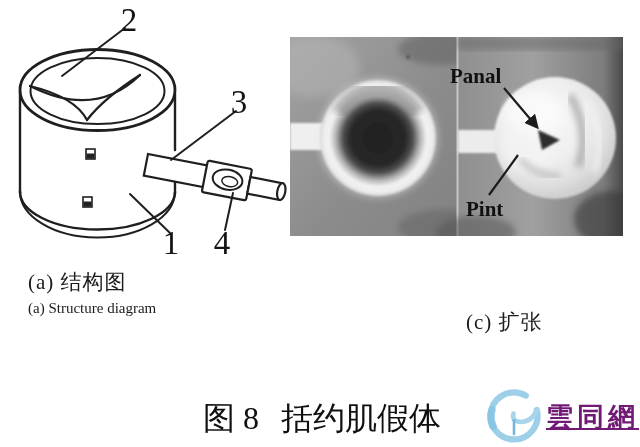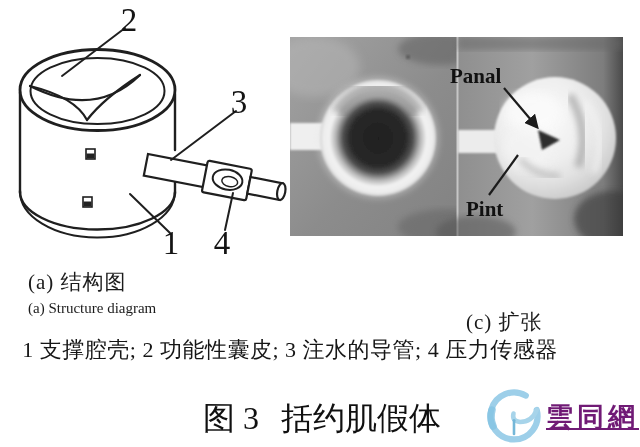--- a/index.html
+++ b/index.html
@@ -166,24 +166,23 @@
   </svg>
 
   <div class="subcap" style="left:28px;top:269px;width:215px;">
     <div class="zh">(a) 结构图</div>
     <div class="en">(a) Structure diagram</div>
   </div>
   <div class="subcap" style="left:466px;top:269px;width:132px;margin-top:40px;">
     <div class="zh">(c) 扩张</div>
   </div>
 
-  <div class="legend">1 支撑腔壳; 2 功能性囊皮; 3 注水的导管; 4 压力传感器</div>
 
   <div class="figcap">
-    <span>图 3</span><span class="title">括约肌假体</span>
+    <span>图 8</span><span class="title">括约肌假体</span>
   </div>
 
   <svg class="abs" style="left:482px;top:386px;" width="64" height="58" viewBox="0 0 64 58">
     <g fill="none" stroke-linecap="round">
       <path d="M43.8,9.6 A23.5,23.5 0 1 0 54.7,23.9" stroke="#9dcfe9" stroke-width="6.2"></path>
       <path d="M11,40 A23.5,23.5 0 0 1 10,24" stroke="#85c3e2" stroke-width="7.5" opacity="0.8"></path>
       <path d="M54.7,23.9 Q50,36 38,36 Q29.5,35 31.5,27.5" stroke="#a7d4ea" stroke-width="4.6"></path>
       <path d="M32,36 L32,48" stroke="#74b7d8" stroke-width="2.6"></path>
       <circle cx="32" cy="34.5" r="1.6" fill="#74b7d8" stroke="none"></circle>
     </g>

